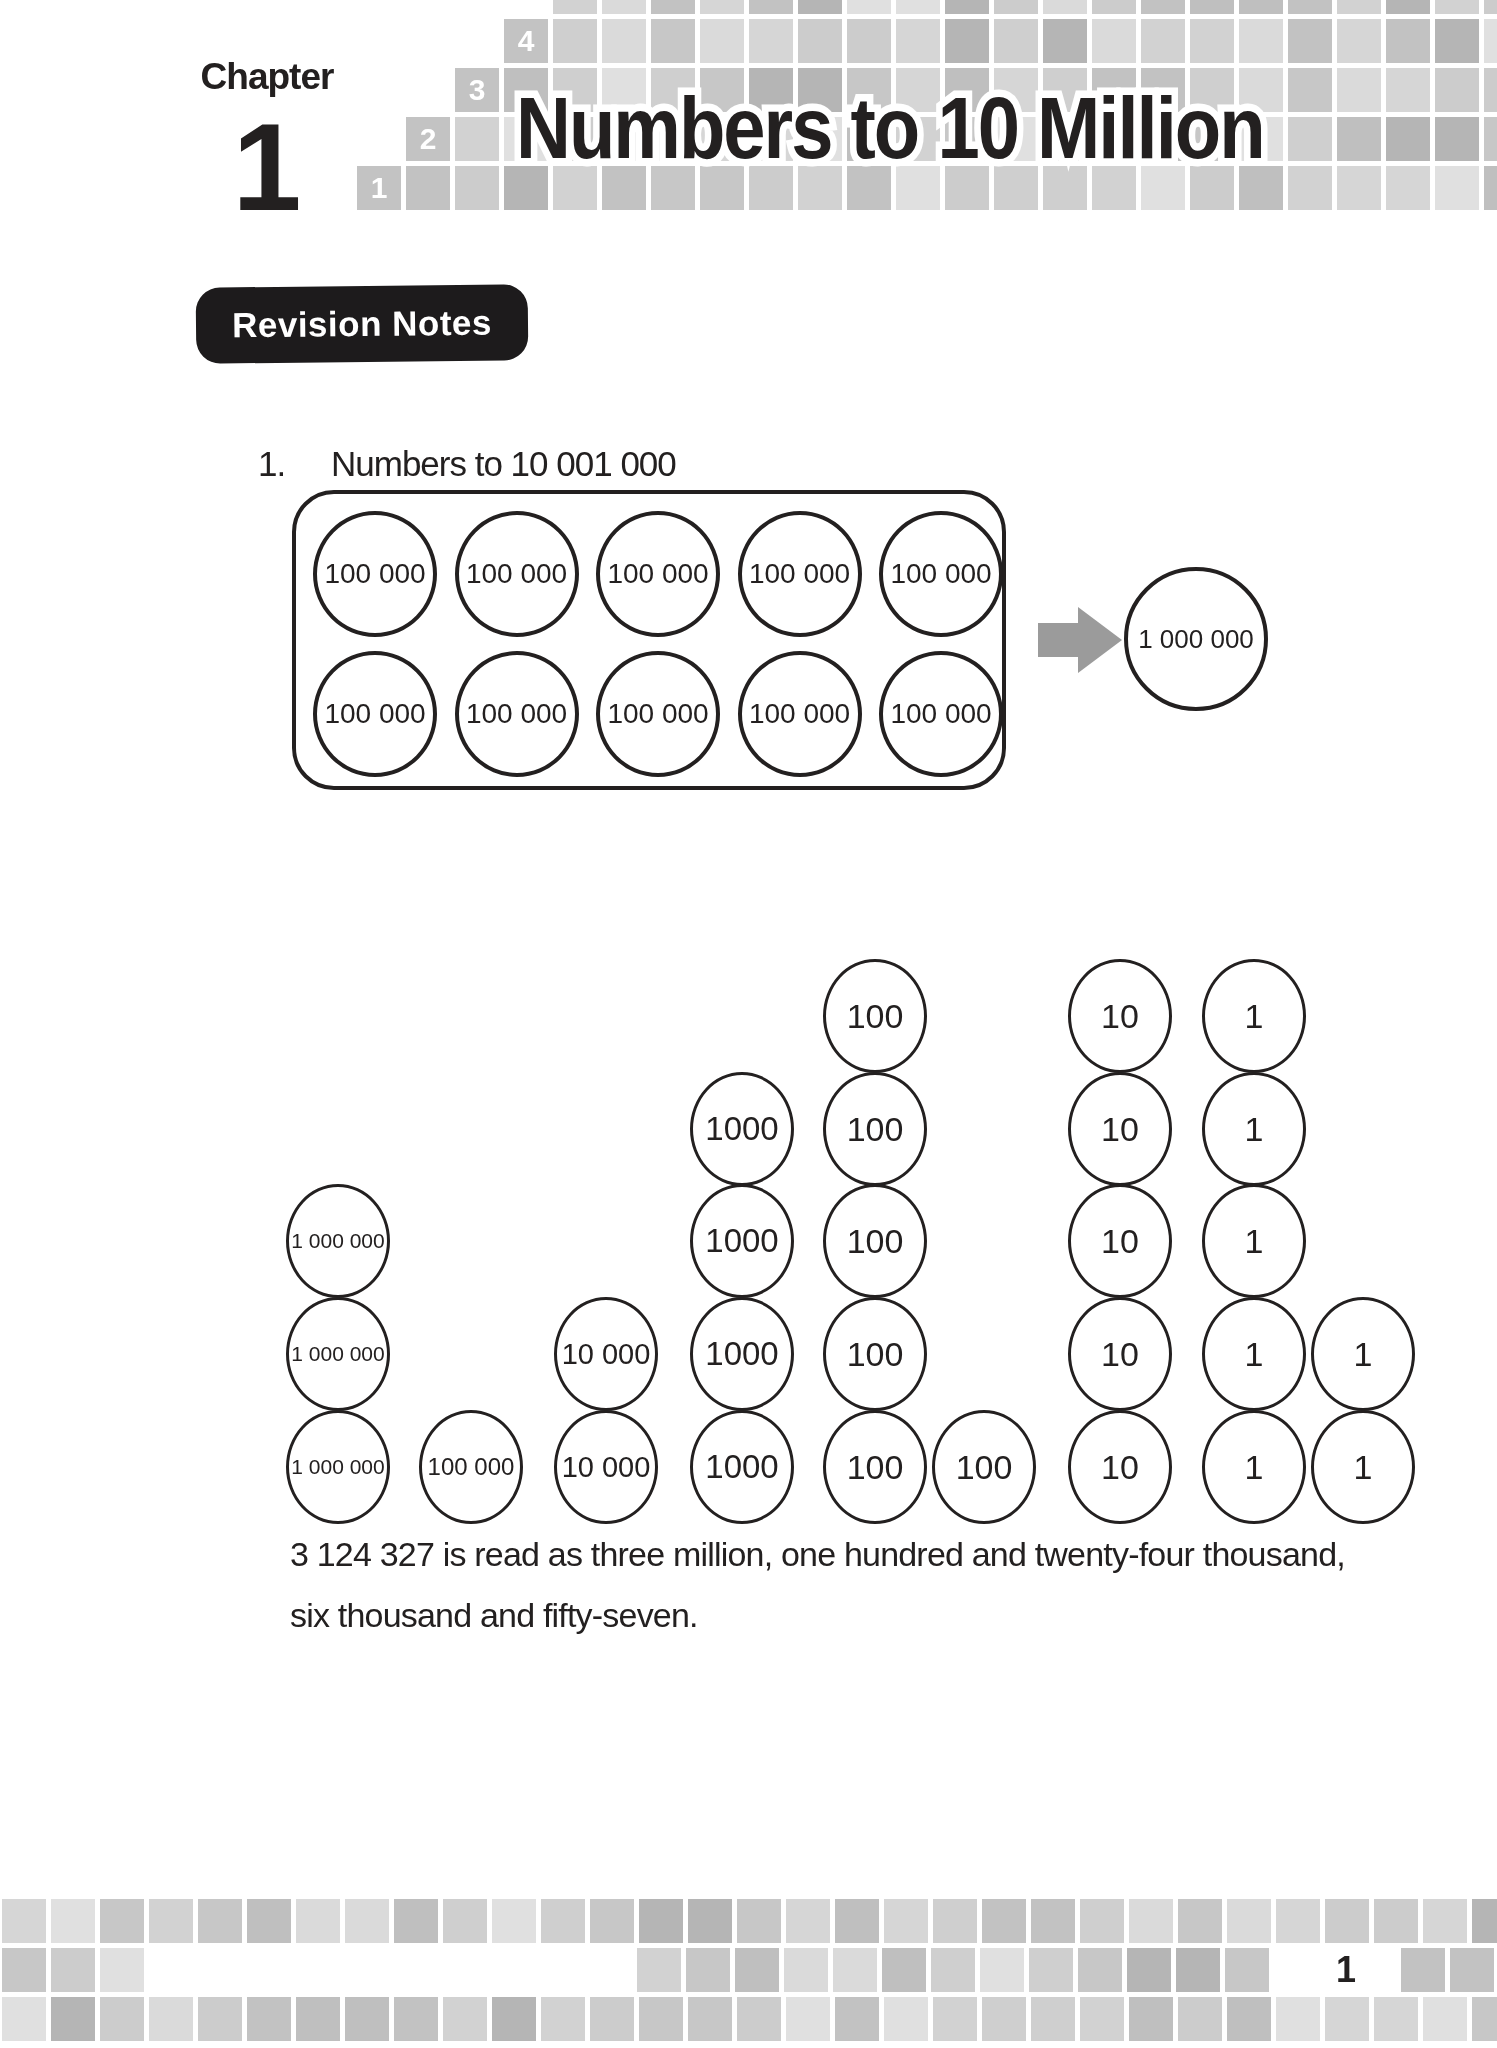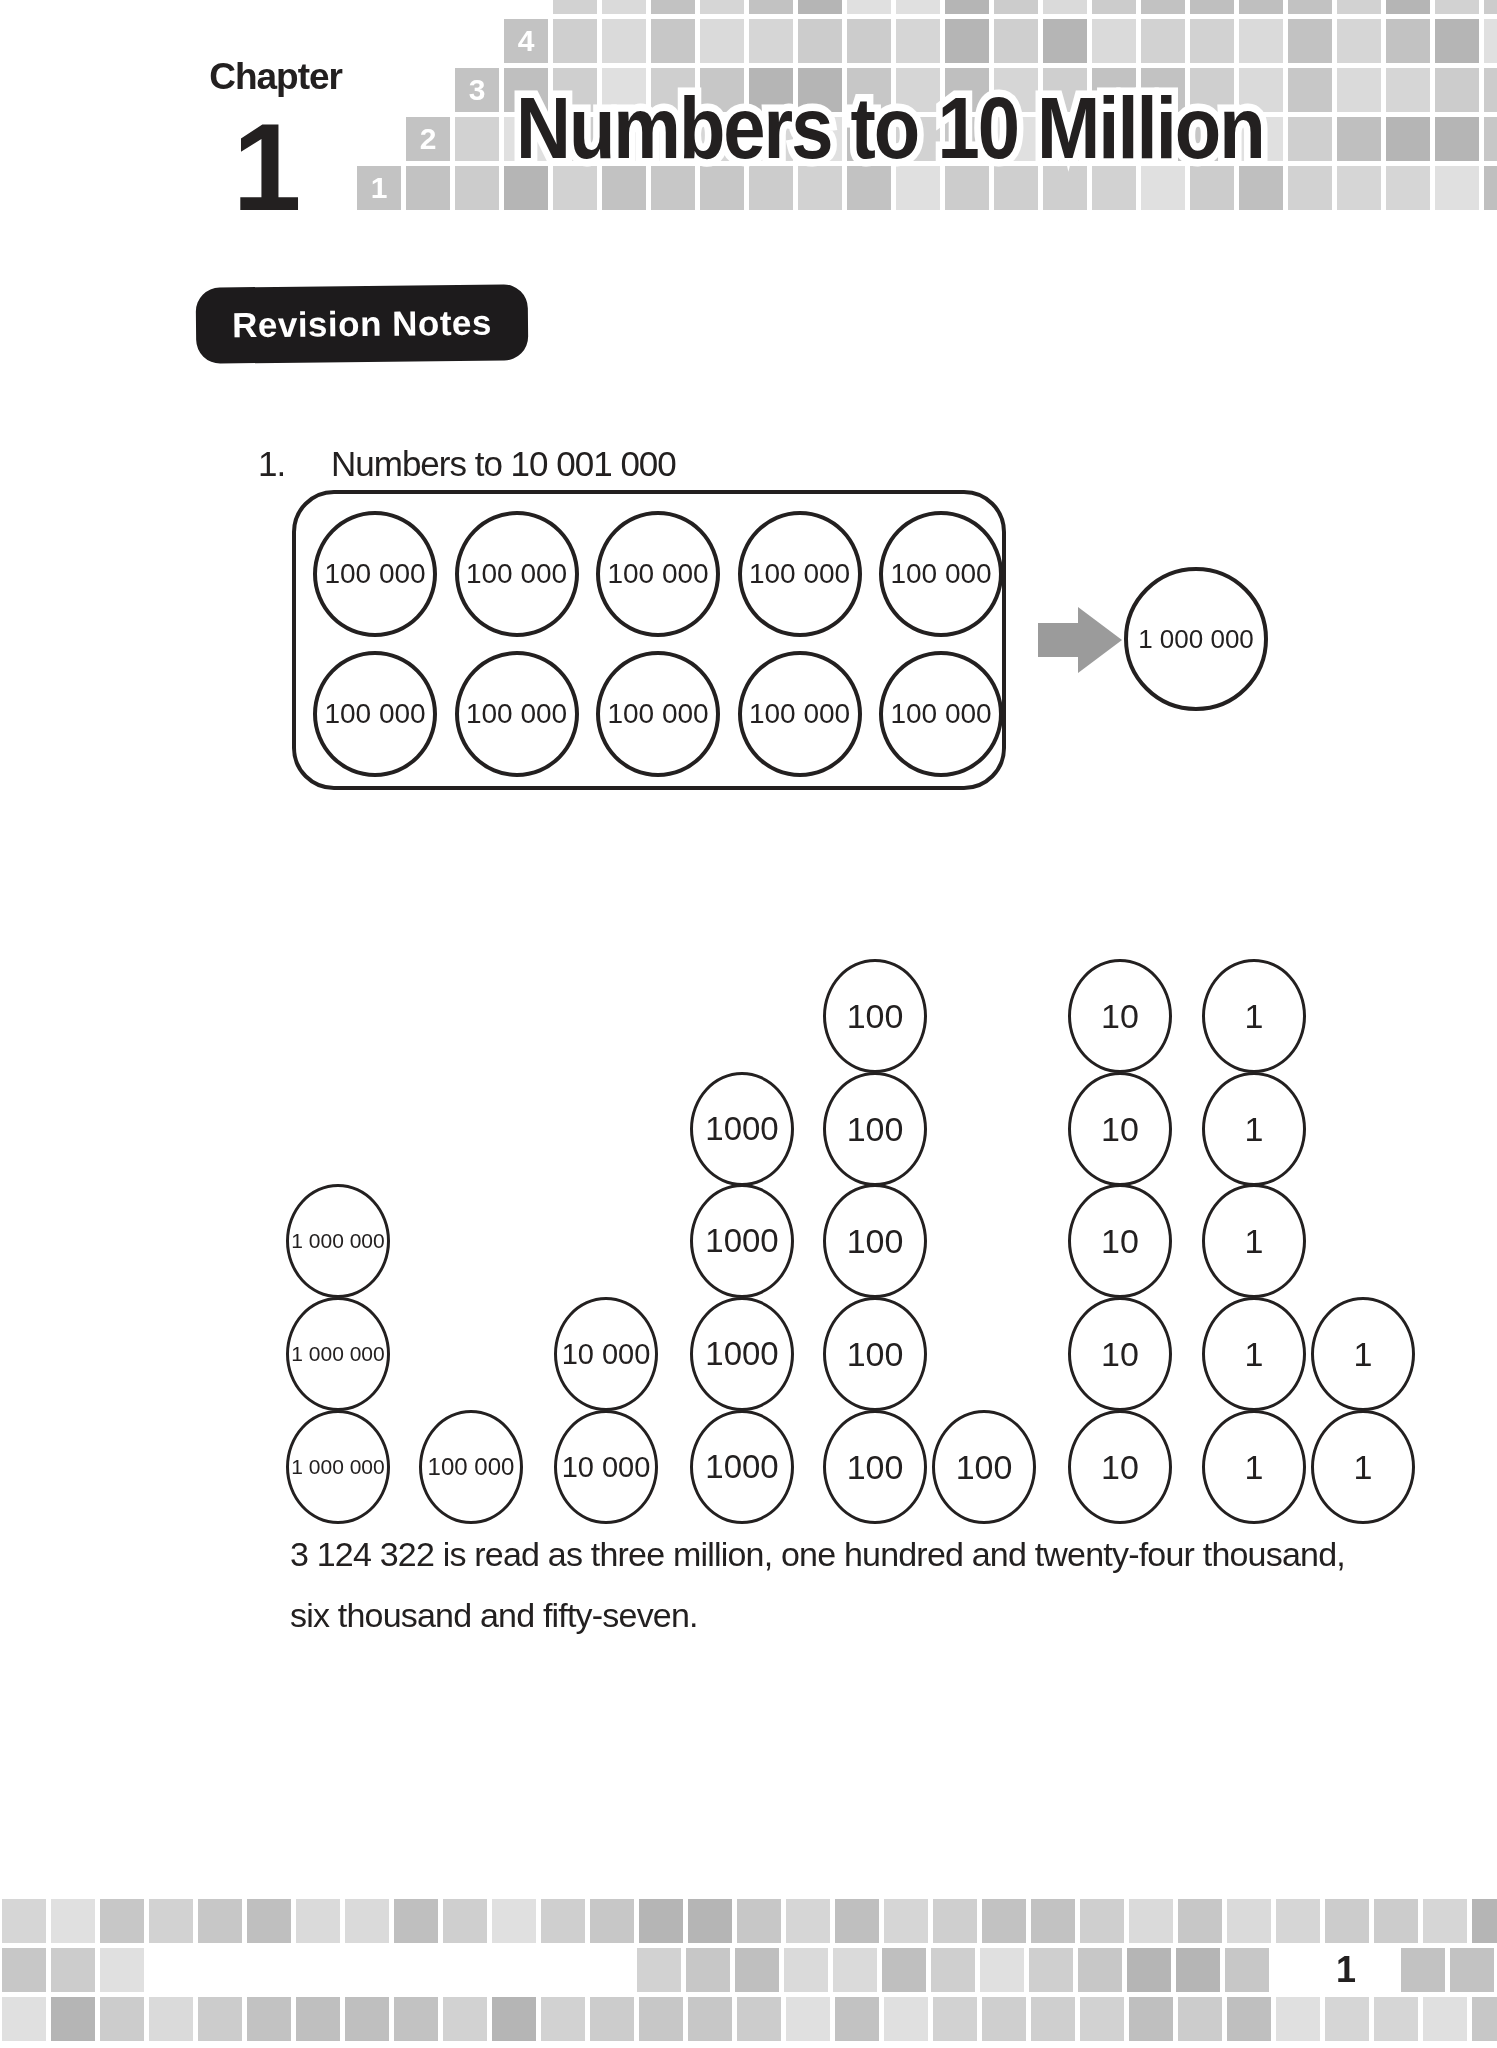--- a/index.html
+++ b/index.html
@@ -1,21 +1,21 @@
 <!DOCTYPE html>
 <html><head>
 <meta charset="utf-8">
 <style>
   html,body{margin:0;padding:0;background:#fff;}
   #page{position:relative;width:1497px;height:2048px;background:#fff;overflow:hidden;
         font-family:"Liberation Sans",sans-serif;color:#232020;}
   .mcell{position:absolute;width:44px;height:44px;}
   .mnum{display:flex;align-items:center;justify-content:center;
         color:#fff;font-weight:bold;font-size:30px;}
-  #chapter-label{position:absolute;left:192px;top:56px;width:150px;text-align:right;
+  #chapter-label{position:absolute;left:192px;top:56px;width:150px;text-align:center;
         font-size:37px;font-weight:bold;letter-spacing:-1px;}
   #chapter-number{position:absolute;left:192px;top:105px;width:150px;text-align:center;
         font-size:124px;font-weight:bold;line-height:1;}
   #title-wrap{position:absolute;left:516px;top:84px;transform:scaleY(1.15);transform-origin:left top;}
   .title-text{font-size:76px;font-weight:bold;letter-spacing:-2px;white-space:nowrap;line-height:1;}
   .title-outline{position:absolute;left:0;top:0;-webkit-text-stroke:13px #fff;
         text-shadow:0 0 3px #fff,0 0 6px #fff;}
   .title-fill{position:relative;}
   #badge{position:absolute;left:196px;top:286px;width:332px;height:76px;background:#1d1b1c;
         border-radius:24px;transform:rotate(-0.6deg);display:flex;align-items:center;justify-content:center;}
@@ -216,21 +216,21 @@
       <div class="pv pv2" style="left: 1202px; top: 959px; width: 104px; height: 114px; font-size: 34px;">1</div>
       <div class="pv pv2" style="left: 1202px; top: 1072px; width: 104px; height: 114px; font-size: 34px;">1</div>
       <div class="pv pv2" style="left: 1202px; top: 1184px; width: 104px; height: 114px; font-size: 34px;">1</div>
       <div class="pv pv2" style="left: 1202px; top: 1297px; width: 104px; height: 114px; font-size: 34px;">1</div>
       <div class="pv pv2" style="left: 1202px; top: 1410px; width: 104px; height: 114px; font-size: 34px;">1</div>
       <div class="pv pv2" style="left: 1311px; top: 1297px; width: 104px; height: 114px; font-size: 34px;">1</div>
       <div class="pv pv2" style="left: 1311px; top: 1410px; width: 104px; height: 114px; font-size: 34px;">1</div>
     </div>
 
   <div id="reading">
-    <div>3 124 322 is read as three million, one hundred and twenty-four thousand,</div>
+    <div>3 124 327 is read as three million, one hundred and twenty-four thousand,</div>
     <div>six thousand and fifty-seven.</div>
   </div>
 
   <div id="footer-mosaic">
       <div class="mcell" style="left: 2px; top: 1899px; background: rgb(214, 214, 214);"></div>
       <div class="mcell" style="left: 51px; top: 1899px; background: rgb(224, 224, 224);"></div>
       <div class="mcell" style="left: 100px; top: 1899px; background: rgb(199, 199, 199);"></div>
       <div class="mcell" style="left: 149px; top: 1899px; background: rgb(210, 210, 210);"></div>
       <div class="mcell" style="left: 198px; top: 1899px; background: rgb(199, 199, 199);"></div>
       <div class="mcell" style="left: 247px; top: 1899px; background: rgb(191, 191, 191);"></div>

